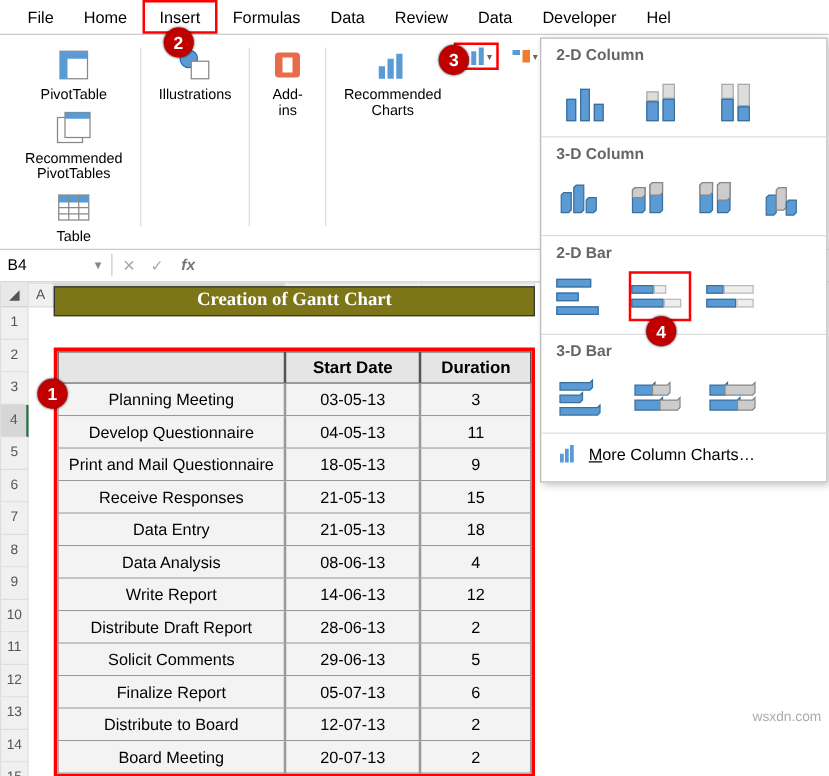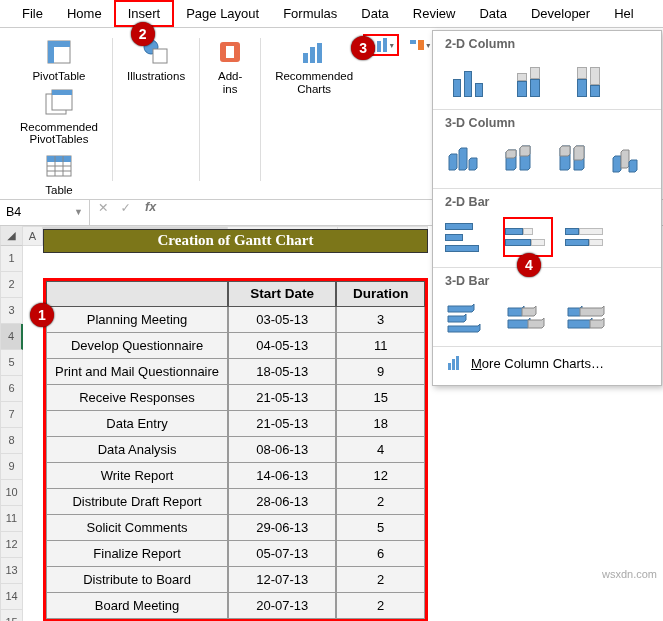--- a/index.html
+++ b/index.html
@@ -34,21 +34,21 @@
   .chart-dd .more { padding: 8px 14px; font-size: 13px; cursor:pointer; display:flex; align-items:center; gap:8px; }
   .chart-dd .more .u { text-decoration: underline; }
   
   
   .cbar { width: 8px; background:#5b9bd5; border:1px solid #3a6f9c; }
   .cbar.g { background:#ddd; border-color:#aaa; }
   .hbar { height: 7px; background:#5b9bd5; border:1px solid #3a6f9c; }
   .hbar.g { background:#eee; border-color:#bbb; }
   
   
-  .fbar { display:flex; border-bottom:1px solid #ccc; height: 26px; font-size:12.5px; }
+  .fbar { display:flex; border-bottom:1px solid #ccc; align-items:center; height: 26px; font-size:12.5px; }
   .namebox { width: 90px; border-right:1px solid #ccc; padding: 2px 6px; display:flex; align-items:center; justify-content:space-between; }
   .fbar .btns { display:flex; padding: 0 8px; gap:12px; color:#aaa;}
   .fbar .fx { color:#777; padding-left:6px; font-style: italic; font-weight: bold;}
   
   
   .sheet { display:flex; }
   .rowhdrs { width: 23px; }
   .rowhdrs .rh { height: 26px; border:1px solid #ddd; border-top:none; background:#f0f0f0; font-size:11px; display:flex; align-items:center; justify-content:center; color:#555;}
   .rowhdrs .rh:first-child { height:20px; border-bottom:1px solid #ccc;}
   .colarea { flex:1; position:relative;}
@@ -76,21 +76,20 @@
 </head>
 <body>
 
 <div class="ribbon-tabs">
   <div class="rtab">File</div>
   <div class="rtab">Home</div>
   <div class="rtab insert">
     <span>Insert</span>
     <div class="marker" style="top:20px; left:15px;">2</div>
   </div>
-  <div class="rtab">Page Layout</div>
   <div class="rtab">Formulas</div>
   <div class="rtab">Data</div>
   <div class="rtab">Review</div>
   <div class="rtab">Data</div>
   <div class="rtab">Developer</div>
   <div class="rtab">Hel</div>
 </div>
 
 <div class="ribbon-body">
   <div class="rgroup">

